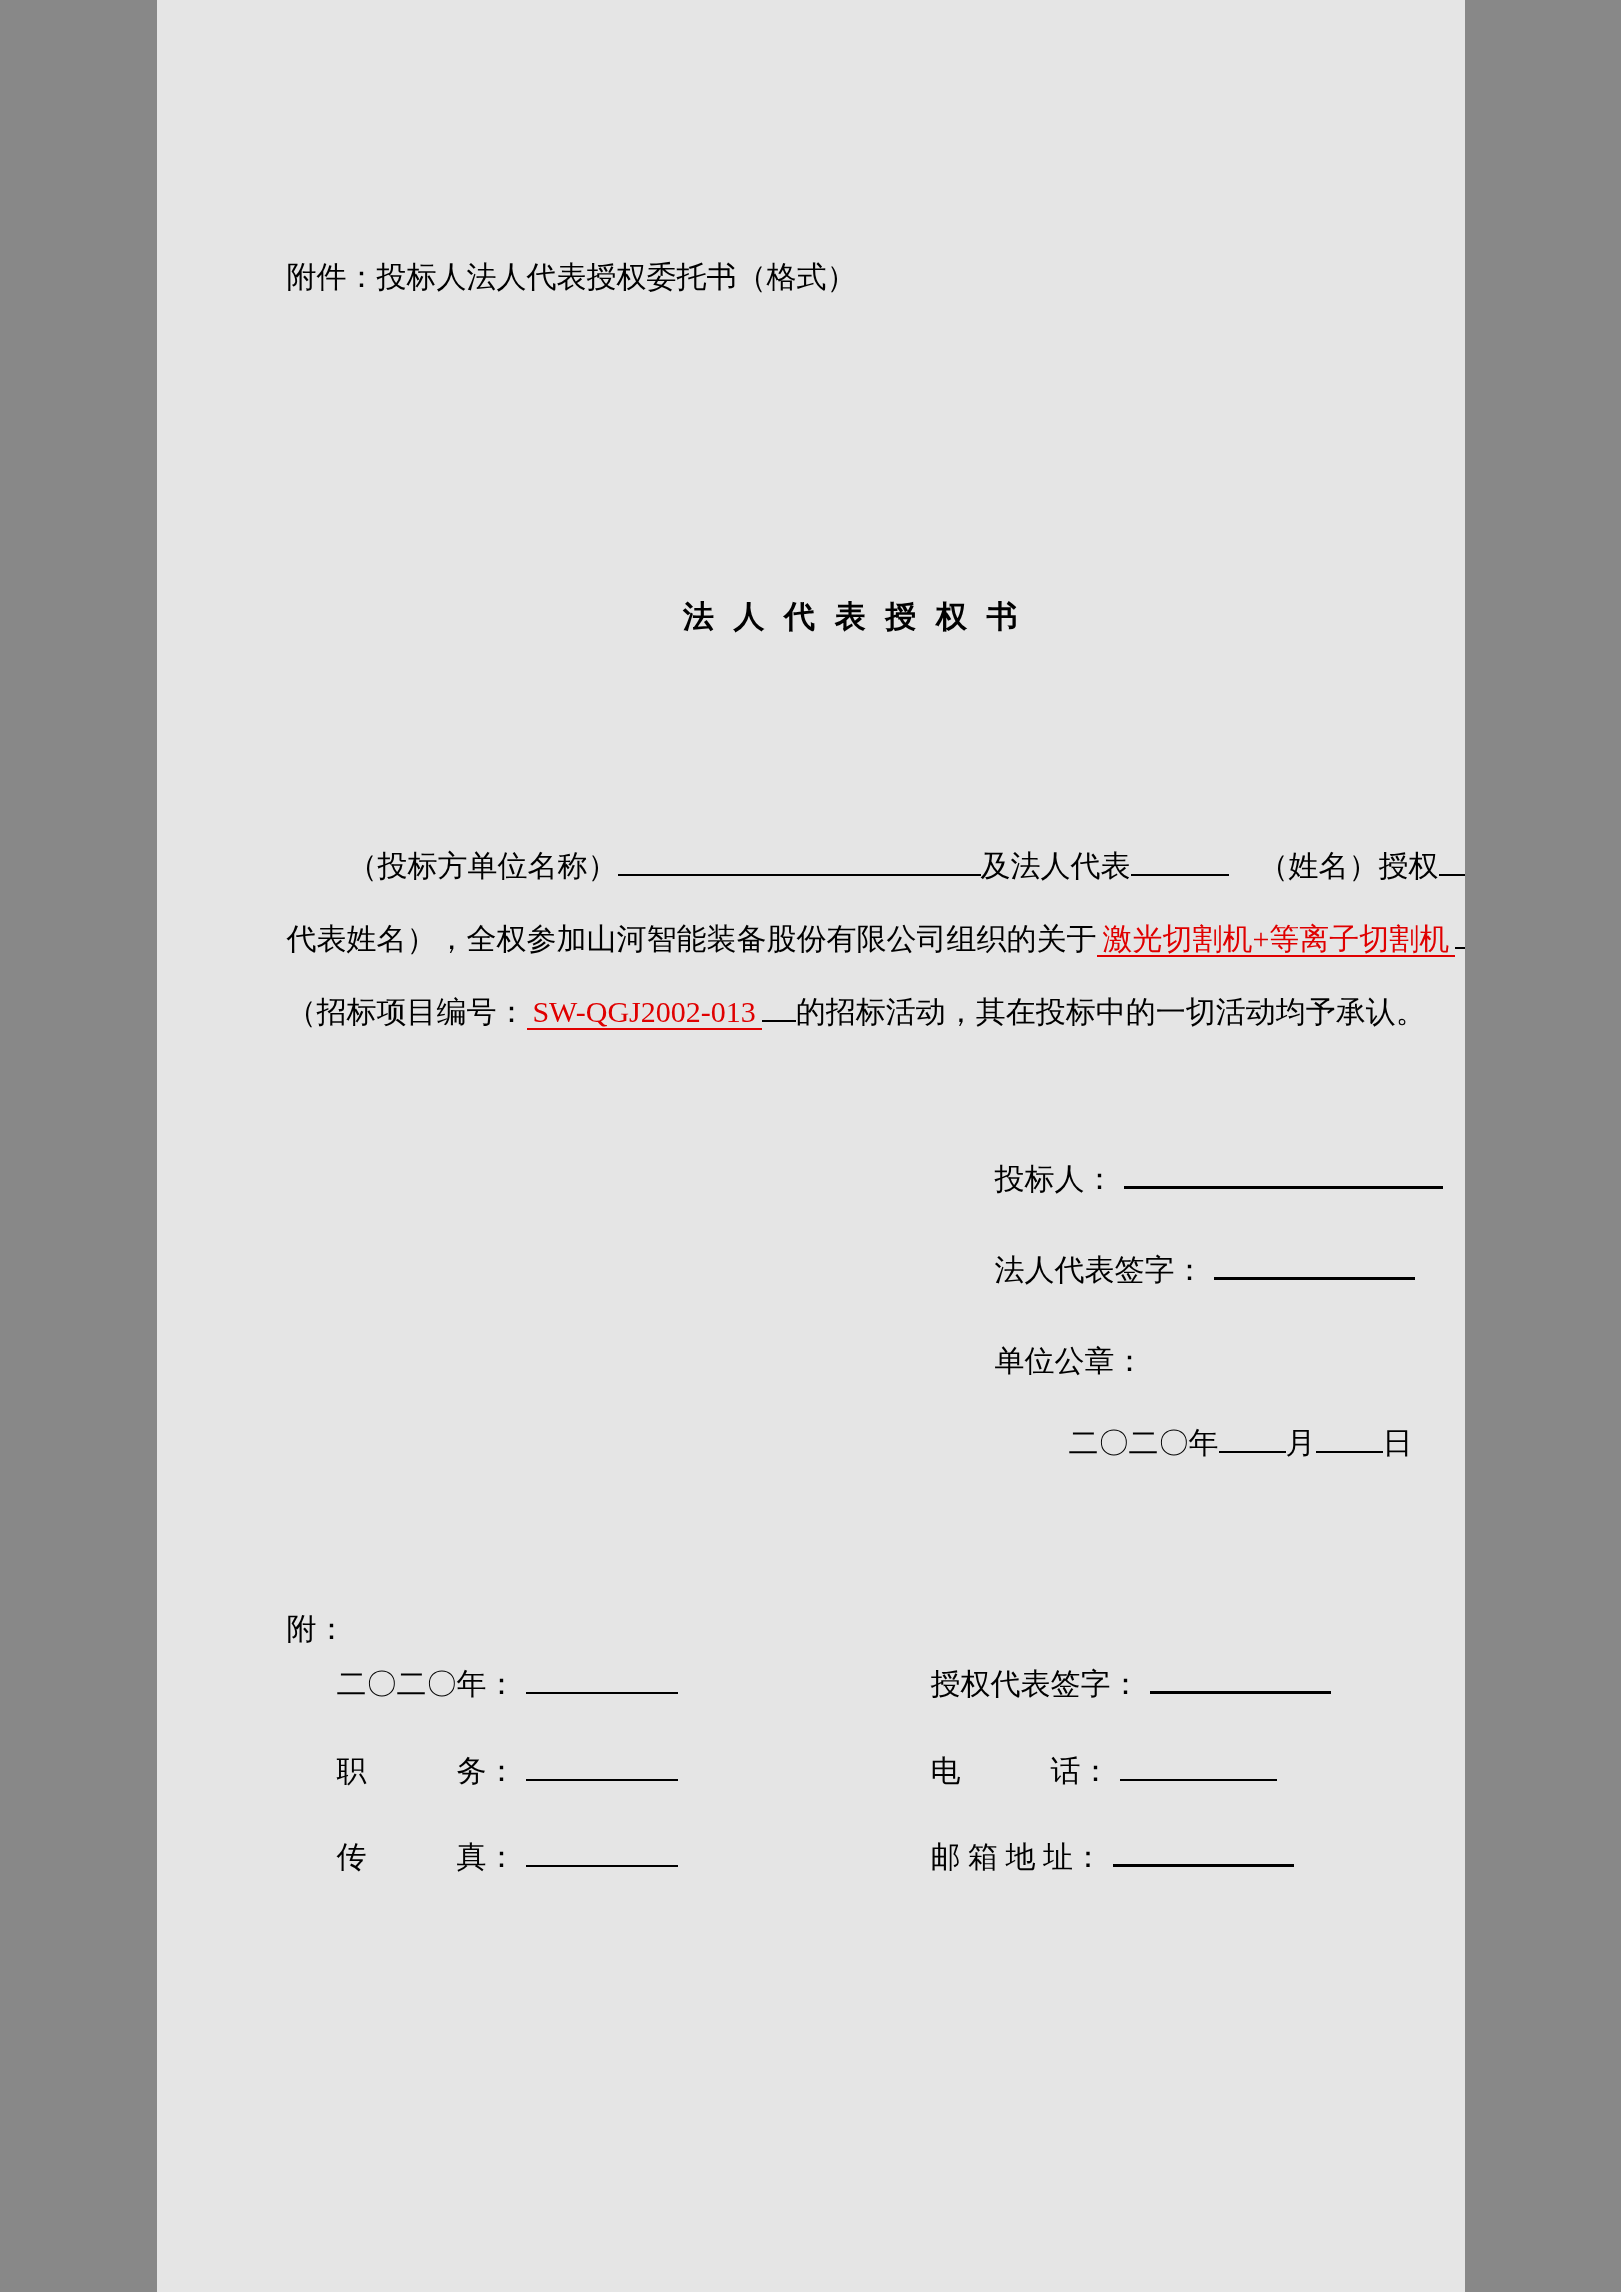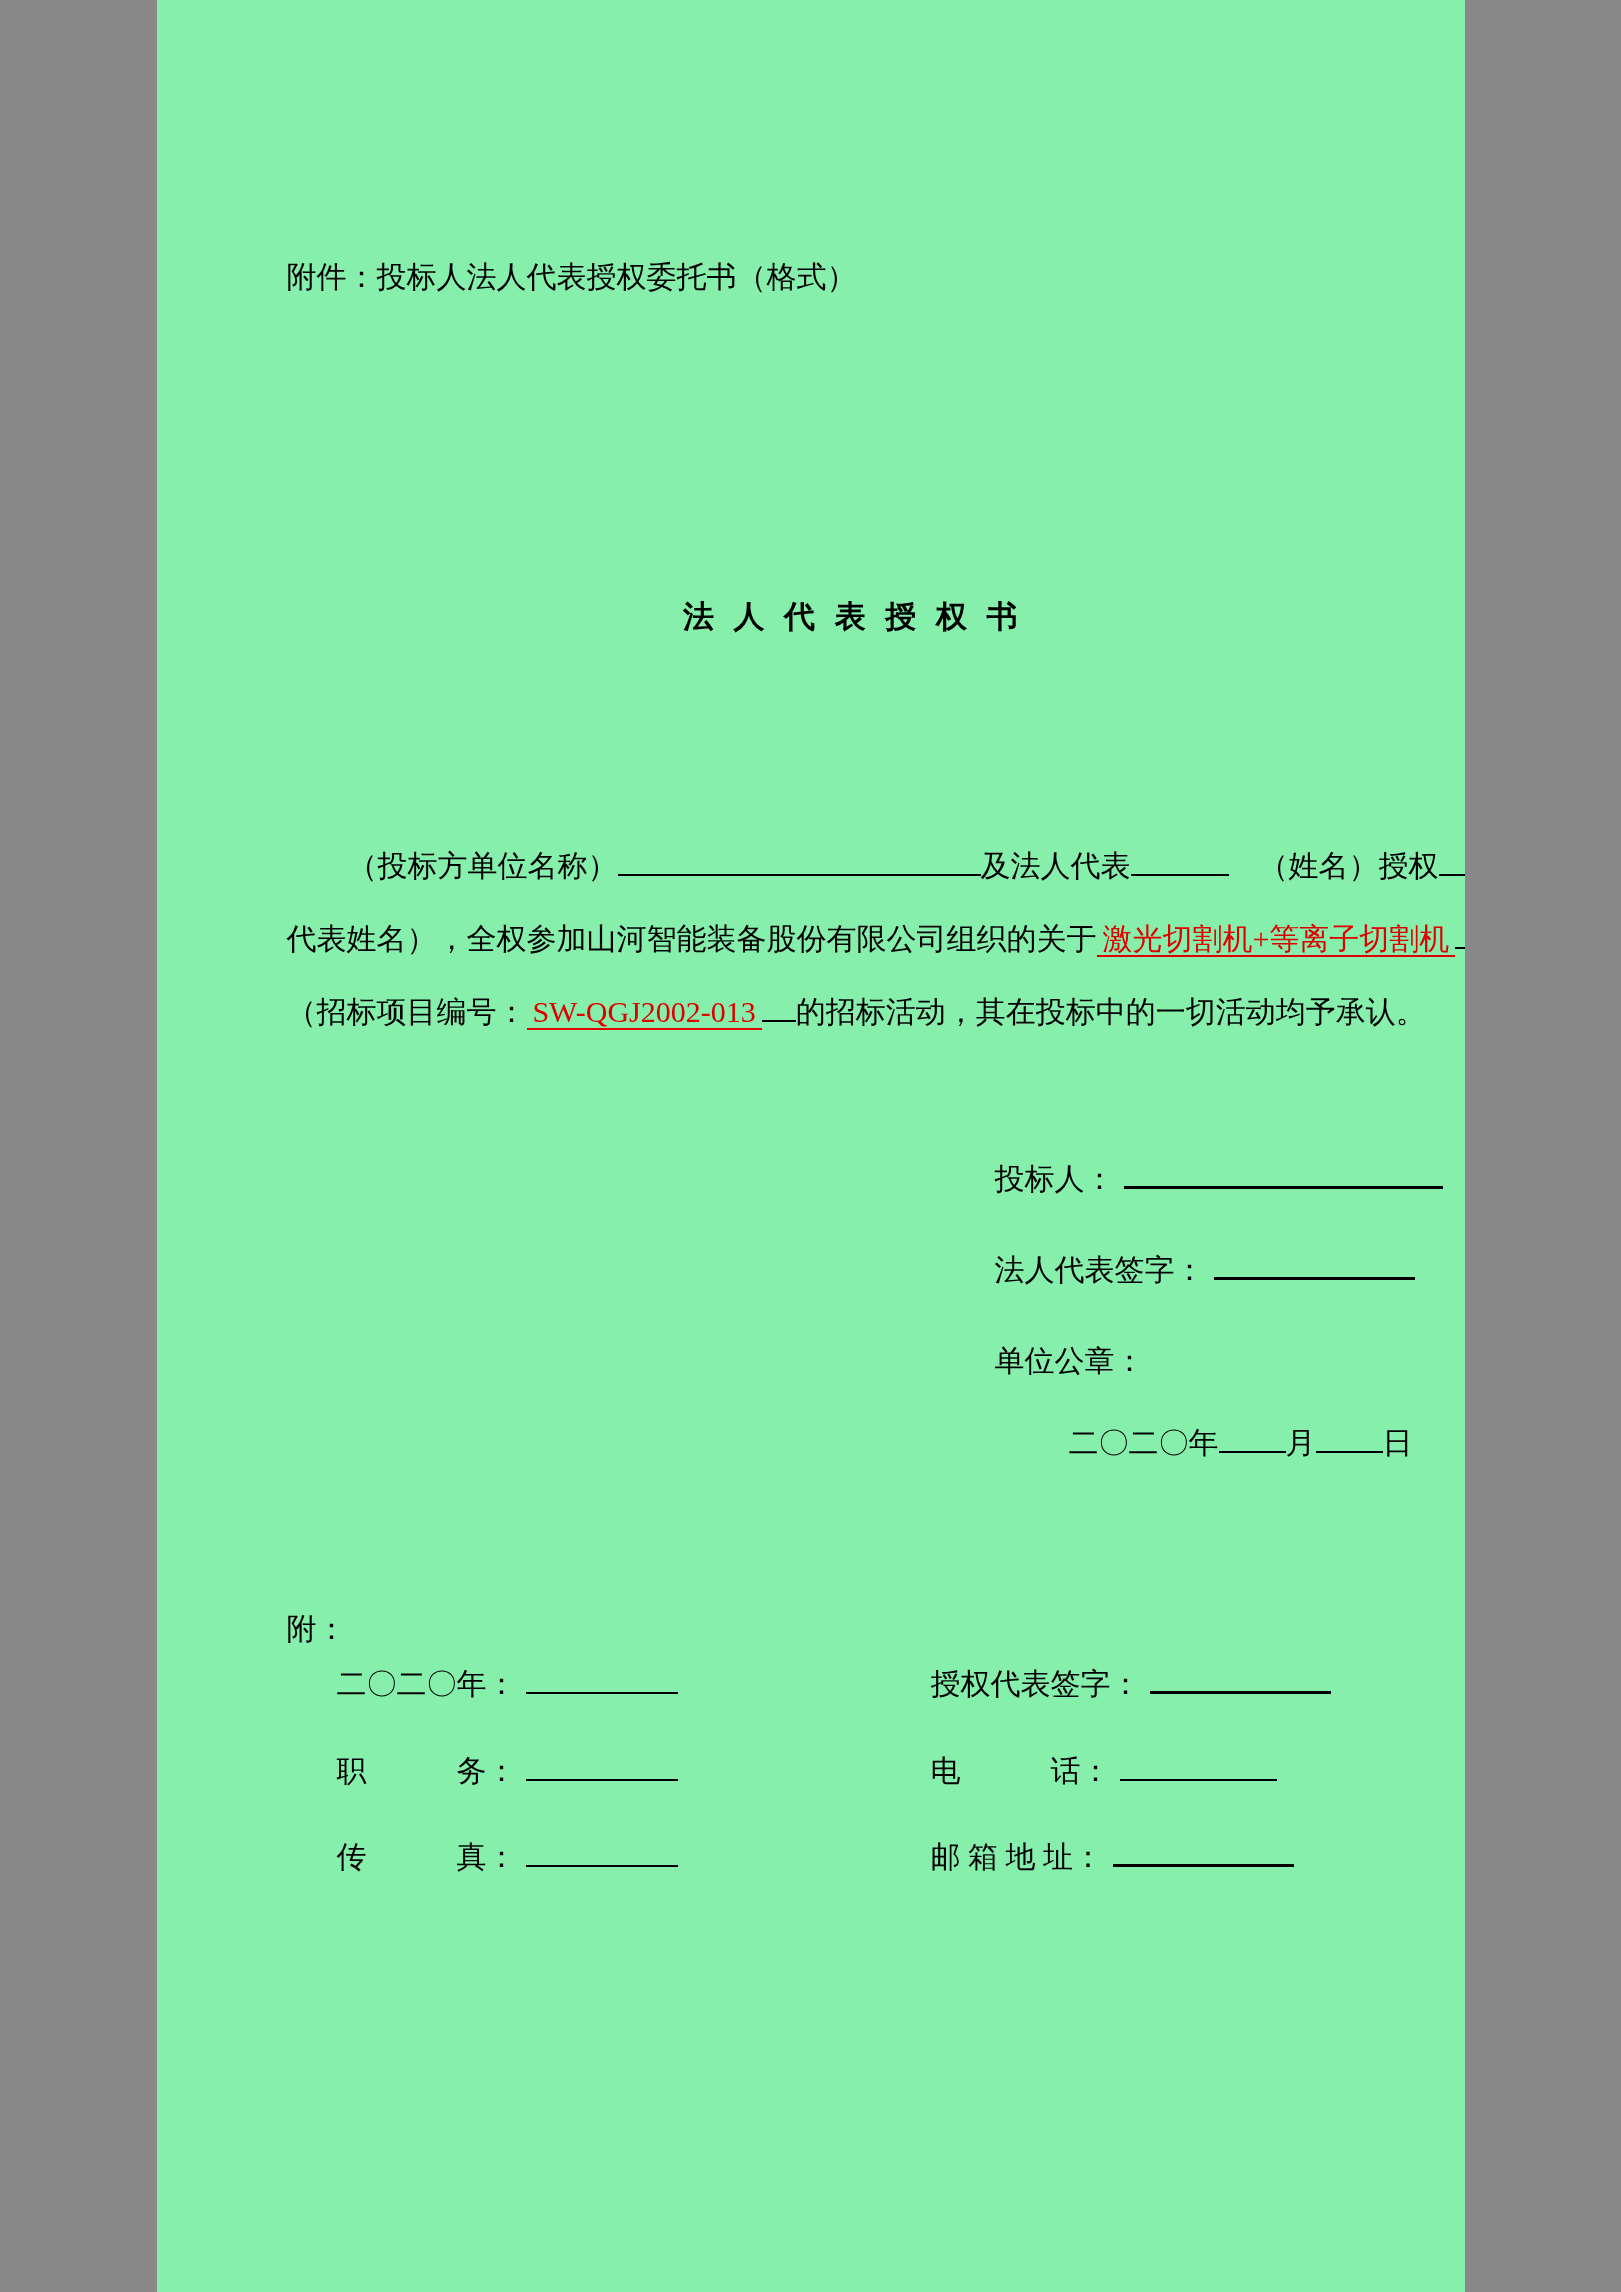--- a/index.html
+++ b/index.html
@@ -1,20 +1,20 @@
 <!DOCTYPE html>
 <html style="--red: #e00000; --text: #000000;"><head>
 <meta charset="utf-8">
 <style>
   html,body { margin:0; padding:0; background:#888; }
   .page {
     position:relative;
     width:1308px; height:2293px;
     margin:0 auto;
-    background:#86efac;
+    background:#e5e5e5;
     color:#000;
     font-family:"Liberation Serif","DejaVu Serif",serif;
     font-size:30px;
     overflow:hidden;
   }
   .abs { position:absolute; white-space:nowrap; }
 
   .attachment-note { left:130px; top:257px; }
 
   .doc-title {

